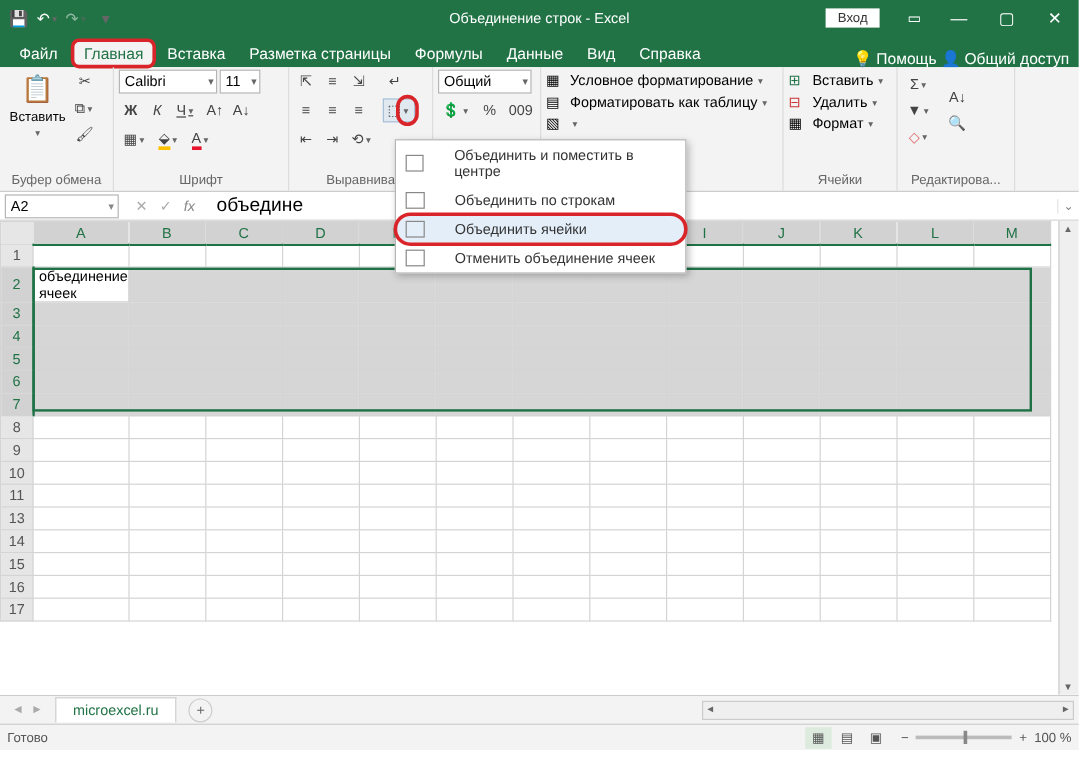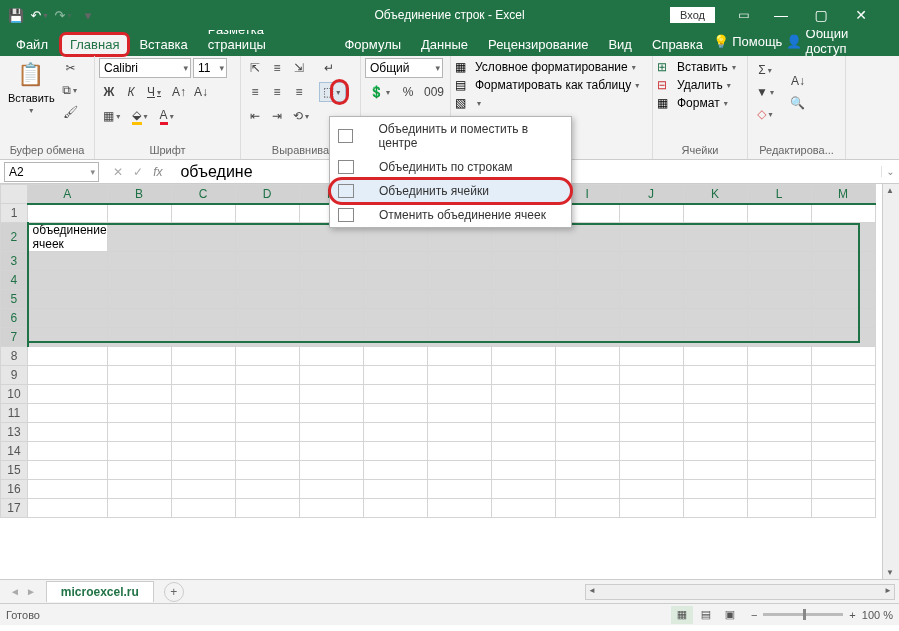--- a/index.html
+++ b/index.html
@@ -3,21 +3,21 @@
 <meta charset="utf-8">
 <style>
 * { box-sizing: border-box; margin: 0; padding: 0; font-family: "Segoe UI", Tahoma, sans-serif; }
 body { width: 899px; height: 631px; background: #fff; overflow: hidden; position: relative; font-size: 12px; }
 
 
 .titlebar { height: 30px; background: #217346; display: flex; align-items: center; color: #fff; position: relative; }
 .titlebar .qat { display: flex; gap: 8px; padding-left: 8px; align-items: center; }
 .titlebar .qat span { width: 16px; height: 16px; display: flex; align-items: center; justify-content: center; font-size: 13px; }
 .titlebar .title { position: absolute; left: 50%; transform: translateX(-50%); font-size: 12px; }
-.titlebar .winctrl { margin-left: auto; display: flex; align-items: center; gap: 4px; padding-right: 20px; }
+.titlebar .winctrl { margin-left: auto; display: flex; align-items: center; gap: 4px; padding-right: 2px; }
 .titlebar .login { background: #fff; color: #333; padding: 2px 10px; font-size: 11px; margin-right: 10px; }
 .titlebar .winctrl .wbtn { width: 36px; height: 30px; display: flex; align-items: center; justify-content: center; font-size: 14px; }
 .titlebar .ribbon-display { width: 30px; text-align: center; }
 
 
 .ribbontabs { height: 26px; background: #217346; display: flex; align-items: flex-end; padding-left: 4px; color: #fff; font-size: 13px; }
 .ribbontabs .tab { padding: 4px 10px 4px; cursor: default; }
 .ribbontabs .tab.active { background: #f3f3f3; color: #217346; }
 .ribbontabs .tab.file { padding: 4px 12px; }
 .ribbontabs .right { margin-left: auto; display: flex; gap: 4px; padding-right: 8px; align-items: center; }
@@ -72,21 +72,21 @@
 .grid thead th.sel { background: #d2d2d2; border-bottom: 2px solid #1f7246; color: #1f7246; }
 .grid tbody th.sel { background: #d2d2d2; border-right: 2px solid #1f7246; color: #1f7246; }
 .grid td.a2 { background: #fff; padding-left: 4px; text-align: left; margin-left: 47px; }
 .grid .corner { background: #e6e6e6; }
 
 .selborder { position: absolute; border: 2px solid #1f7246; pointer-events: none; }
 
 
 .sheettabs { height: 24px; border-top: 1px solid #ccc; display: flex; align-items: center; background: #f3f3f3; font-size: 12px; }
 .sheettabs .nav { display: flex; gap: 6px; padding: 0 10px; color: #aaa; font-size: 10px; }
-.sheettabs .tab { background: #fff; border: 1px solid #ccc; border-bottom: none; padding: 3px 14px; color: #217346; font-weight: bold; }
+.sheettabs .tab { background: #fff; border: 1px solid #ccc; border-bottom: none; padding: 3px 14px; color: #217346; font-weight: normal; }
 .sheettabs .add { width: 20px; height: 20px; border: 1px solid #ccc; border-radius: 50%; display: flex; align-items: center; justify-content: center; margin-left: 10px; font-size: 12px; color: #666; }
 .sheettabs .hscroll { margin-left: auto; width: 310px; height: 16px; background: #efefef; border: 1px solid #ccc; position: relative; margin-right: 4px; }
 .sheettabs .hscroll::before { content: "◄"; position: absolute; left: 2px; font-size: 8px; color: #666; top: 1px; }
 .sheettabs .hscroll::after { content: "►"; position: absolute; right: 2px; font-size: 8px; color: #666; top: 1px; }
 
 .vscroll { position: absolute; right: 0; top: 0; width: 17px; bottom: 0; background: #efefef; border-left: 1px solid #ccc; }
 .vscroll::before { content: "▲"; position: absolute; top: 2px; left: 3px; font-size: 8px; color: #666; }
 .vscroll::after { content: "▼"; position: absolute; bottom: 2px; left: 3px; font-size: 8px; color: #666; }
 
 
@@ -118,21 +118,20 @@
   </div>
 </div>
 
 <div class="ribbontabs">
   <div class="tab file">Файл</div>
   <div class="tab active highlight-red">Главная</div>
   <div class="tab">Вставка</div>
   <div class="tab">Разметка страницы</div>
   <div class="tab">Формулы</div>
   <div class="tab">Данные</div>
-  <div class="tab">Рецензирование</div>
   <div class="tab">Вид</div>
   <div class="tab">Справка</div>
   <div class="right">
     <span>💡 <span>Помощь</span></span>
     <span>👤 <span>Общий доступ</span></span>
   </div>
 </div>
 
 <div class="ribbon">
 
@@ -149,21 +148,21 @@
         <div class="ibtn">🖌</div>
       </div>
     </div>
     <div class="label">Буфер обмена</div>
   </div>
 
   <div class="group" style="width:146px">
     <div class="controls">
         <div class="col" style="gap:4px">
       <div class="row">
-        <div class="combo" style="width:92px">Calibri</div>
+        <div class="combo" style="width:82px">Calibri</div>
         <div class="combo" style="width:34px">11</div>
       </div>
       <div class="row">
         <div class="ibtn" style="font-weight:bold">Ж</div>
         <div class="ibtn" style="font-style:italic">К</div>
         <div class="ibtn wide" style="text-decoration:underline">
               <span>Ч</span>
               <span class="ddarrow">▾</span>
             </div>
         <div class="ibtn">A↑</div>

